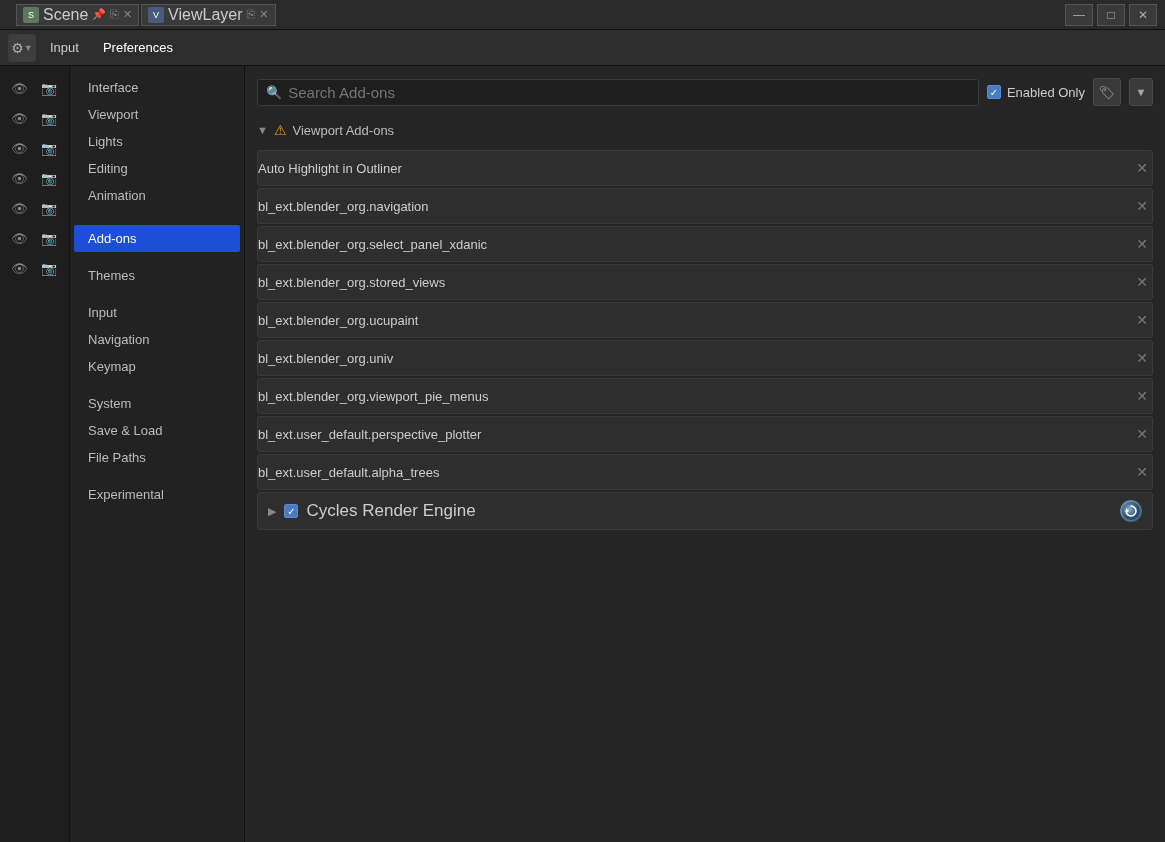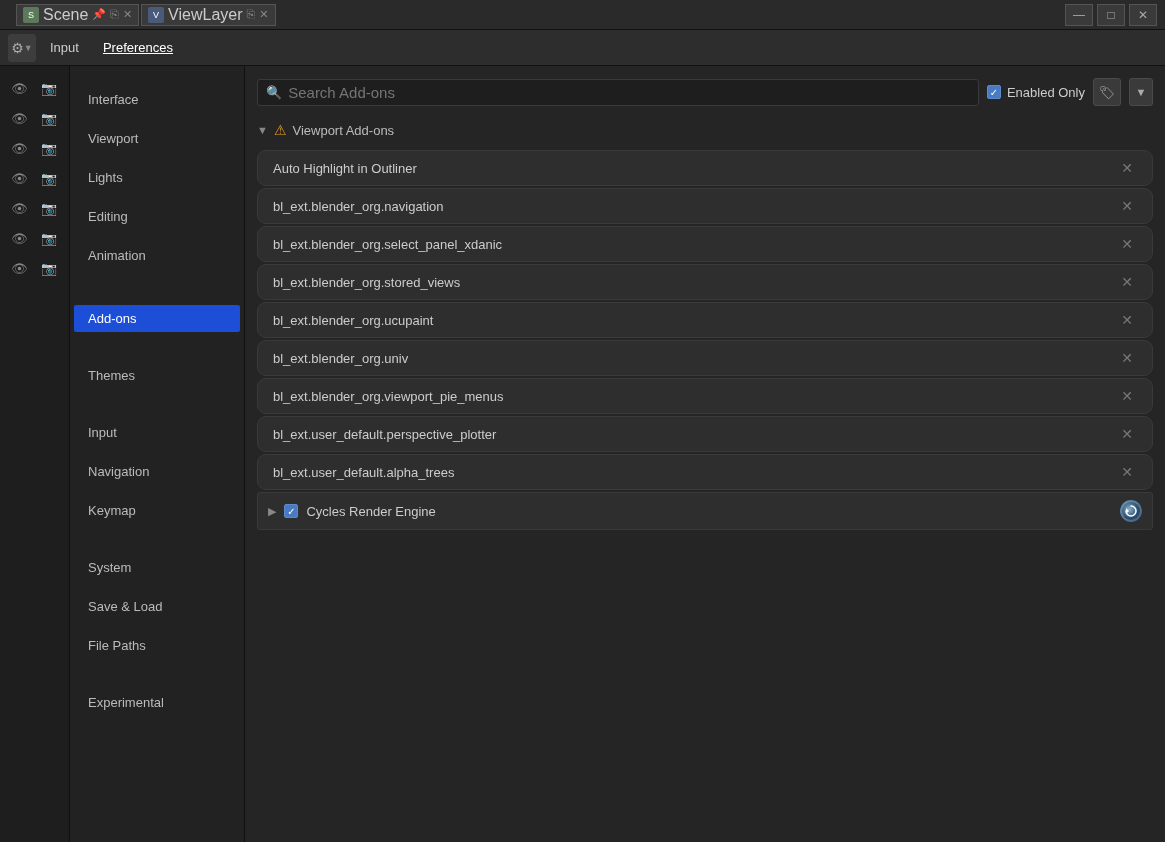--- a/index.html
+++ b/index.html
@@ -104,21 +104,20 @@
       color: #aaa;
     }
     .menubar-item {
       padding: 4px 10px;
       cursor: pointer;
       color: #ccc;
       border-radius: 3px;
     }
     .menubar-item.active {
       color: #fff;
-      text-decoration: underline;
     }
 
     
     .main {
       display: flex;
       height: calc(842px - 66px);
     }
 
     
     .icon-sidebar {
@@ -158,21 +157,21 @@
     .sidebar-group {
       margin-bottom: 4px;
     }
     .sidebar-item {
       padding: 6px 14px;
       cursor: pointer;
       color: #bbb;
       font-size: 13px;
       display: block;
       border-radius: 2px;
-      margin: 12px 4px;
+      margin: 0 4px;
     }
     .sidebar-item.active {
       background: #1d4ed8;
       color: #fff;
     }
     .sidebar-separator {
       height: 6px;
     }
 
     
@@ -283,22 +282,22 @@
       display: flex;
       flex-direction: column;
       gap: 2px;
     }
     .addon-item {
       display: flex;
       align-items: center;
       justify-content: space-between;
       background: #2e2e2e;
       border: 1px solid #3a3a3a;
-      border-radius: 9px;
-      padding: 7px 15px;
+      border-radius: 3px;
+      padding: 7px 0;
       cursor: pointer;
     }
     .addon-name {
       color: #cccccc;
       font-size: 13px;
     }
     .addon-remove {
       color: #777;
       cursor: pointer;
       font-size: 14px;
@@ -338,21 +337,21 @@
       border: 1px solid #5a8acf;
       border-radius: 2px;
       display: flex;
       align-items: center;
       justify-content: center;
       font-size: 10px;
       color: #fff;
     }
     .cycles-name {
       color: #ccc;
-      font-size: 13px;
+      font-size: 17px;
     }
     .cycles-logo {
       width: 22px;
       height: 22px;
       border-radius: 50%;
       background: radial-gradient(circle at 40% 40%, #8ab4d0, #2a4a6a);
       display: flex;
       align-items: center;
       justify-content: center;
       font-size: 9px;

